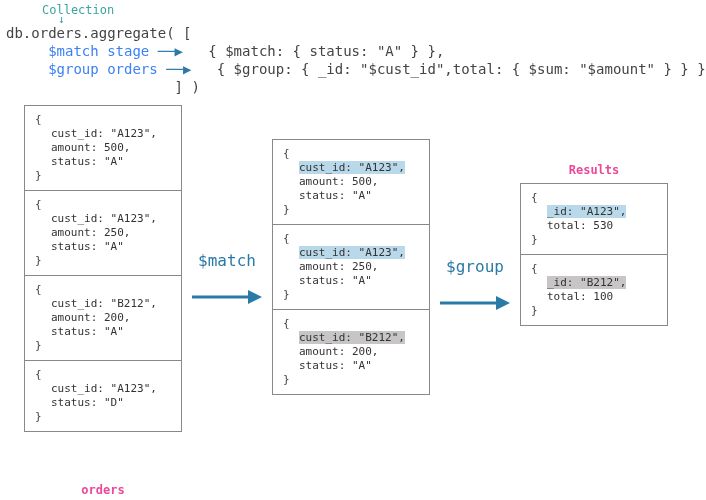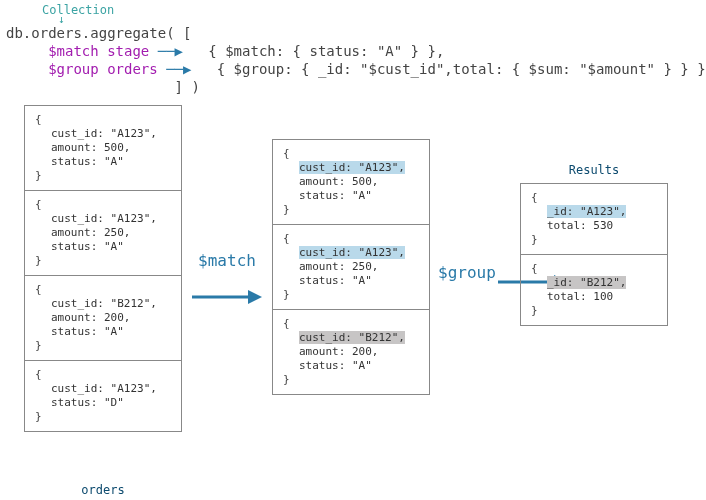--- a/index.html
+++ b/index.html
@@ -31,21 +31,21 @@
     line-height: 8px;
     margin-top: -1px;
   }
   .code-line {
     font-size: 14px;
     color: #444;
     line-height: 18px;
     white-space: pre;
   }
   .stage-label {
-    color: #a21caf;
+    color: #3b82f6;
     text-align: center;
   }
   .stage-arrow {
     color: #2a7aa8;
   }
   .diagram {
     position: absolute;
     top: 105px;
     left: 0;
     right: 0;
@@ -65,39 +65,40 @@
     line-height: 14px;
   }
   .doc:last-child { border-bottom: none; }
   .brace { color: #444; }
   .kv { padding-left: 16px; }
   .hl-blue { background: #b9d9ea; }
   .hl-gray { background: #c7c5c5; }
   .col-title {
     position: absolute;
     font-size: 12px;
-    color: #0c4a6e;
+    color: #ec4899;
     text-align: center;
+    font-weight: bold;
   }
   .title-orders { left: 24px; top: 378px; width: 158px; }
   .title-results { left: 520px; top: 58px; width: 148px; }
 
   .op-arrow {
     position: absolute;
     display: flex;
     align-items: center;
   }
   .op-arrow .label {
     color: #2a7aa8;
     font-size: 16px;
     margin-bottom: 18px;
   }
   .op-arrow svg { display: block; }
   .arr-match { left: 190px; top: 146px; flex-direction: column; }
-  .arr-group { left: 438px; top: 158px; }
+  .arr-group { left: 438px; top: 152px; flex-direction: column; }
 </style>
 </head>
 <body>
 
 <div class="code-header">
   <div class="collection-label">Collection</div>
   <div class="arrow-down">↓</div>
   <div class="code-line">db.orders.aggregate( [</div>
   <div class="code-line">     <span class="stage-label">$match stage</span><span class="stage-arrow"> ──▶ </span>  <span>{ $match: { status: "A" } },</span></div>
   <div class="code-line">     <span class="stage-label">$group orders</span><span class="stage-arrow"> ──▶ </span>  <span>{ $group: { _id: "$cust_id",total: { $sum: "$amount" } } }</span></div>

